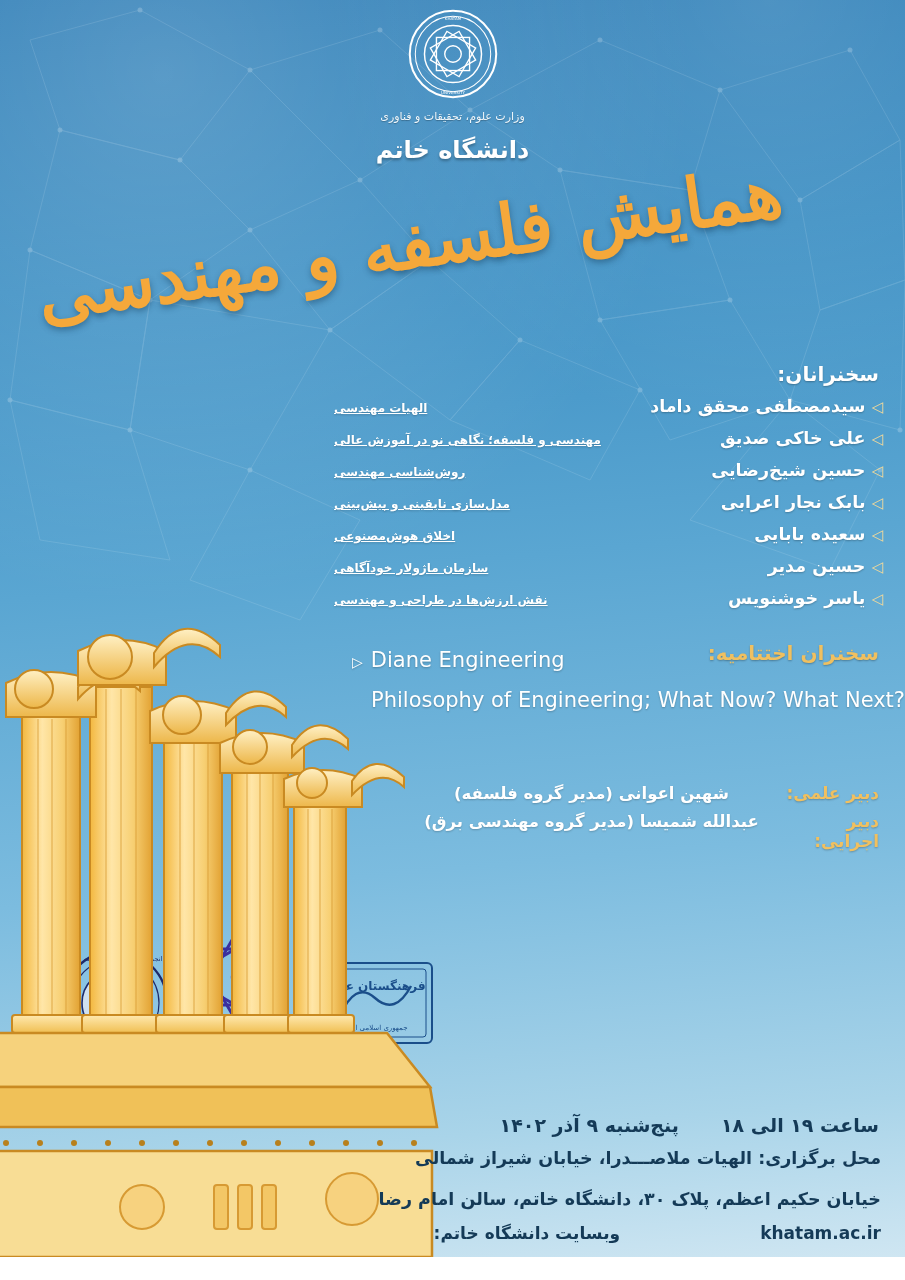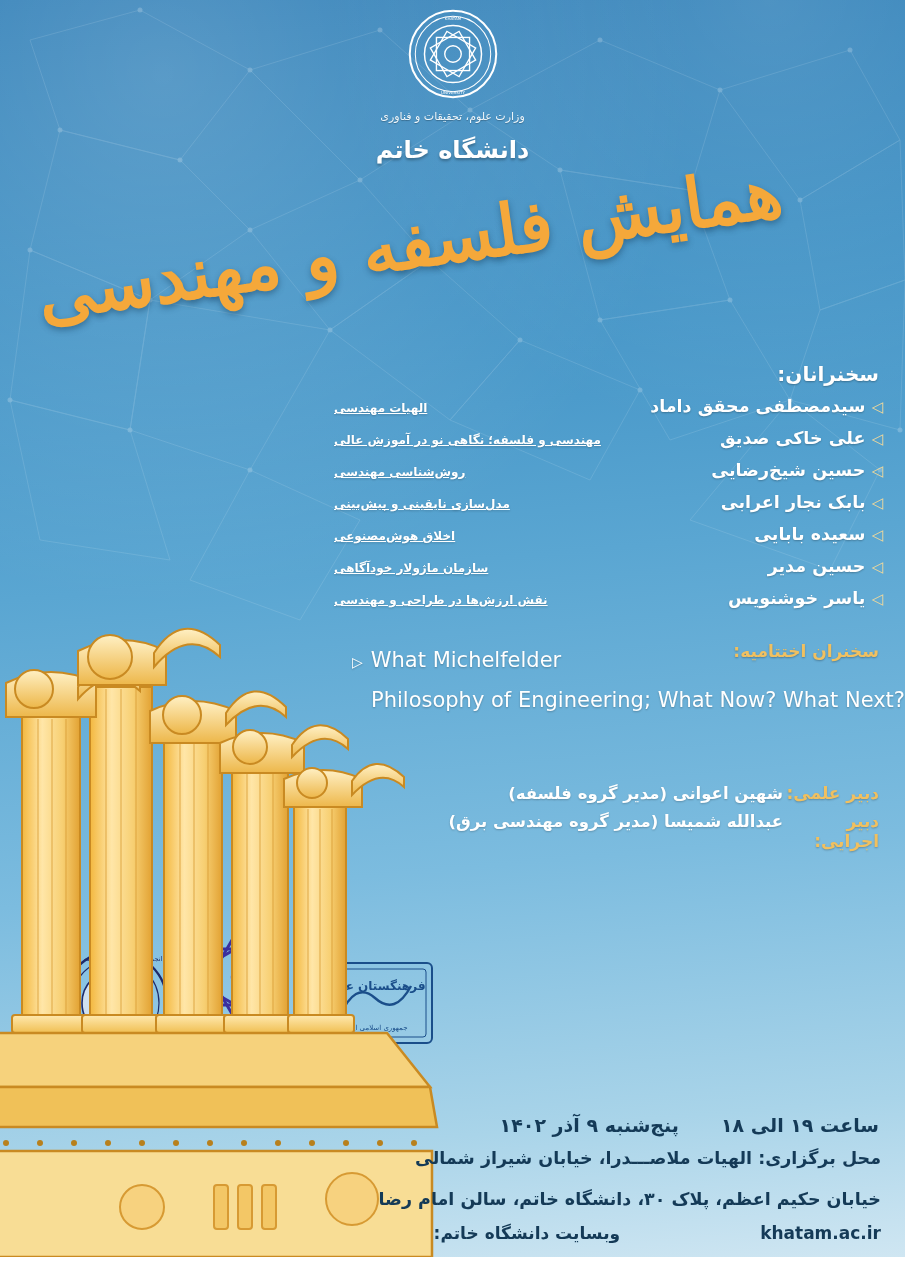--- a/index.html
+++ b/index.html
@@ -78,21 +78,21 @@
     font-size: 12px; font-weight: bold; color: #ffffff;
     text-shadow: 0 1px 2px rgba(0,0,0,0.22);
     white-space: nowrap;
     padding-left: 4px;
     text-decoration: underline;
   }
 
   
   .closing-head {
     position: absolute; top: 641px; right: 26px;
-    font-size: 17px; font-weight: bold; color: #f0c060;
+    font-size: 20px; font-weight: bold; color: #f0c060;
     text-shadow: 0 1px 2px rgba(0,0,0,0.28);
   }
   .closing-name {
     position: absolute; top: 648px; right: 0; left: 352px;
     direction: ltr; text-align: left;
     font-size: 21px; color: #ffffff;
     text-shadow: 0 1px 2px rgba(0,0,0,0.25);
   }
   .closing-name .tri { color: #ffffff; font-size: 14px; margin-right: 8px; }
   .closing-topic {
@@ -104,21 +104,21 @@
 
   
   .sec-block { position: absolute; top: 783px; right: 26px; left: 400px; }
   .sec-row { display: flex; align-items: baseline; height: 28px; }
   .sec-label {
     width: 96px; text-align: right;
     font-size: 17px; font-weight: bold; color: #f0c060;
     text-shadow: 0 1px 2px rgba(0,0,0,0.25);
   }
   .sec-value {
-    flex: 1; text-align: right;
+    flex: 1; text-align: center;
     font-size: 16.5px; font-weight: bold; color: #ffffff;
     text-shadow: 0 1px 2px rgba(0,0,0,0.22);
     white-space: nowrap;
   }
 
   
   .logos {
     position: absolute; top: 930px; right: 470px; left: 60px;
     height: 150px;
     display: flex; align-items: center; justify-content: space-between;
@@ -272,21 +272,21 @@
     <div class="sp-row">
       <span class="sp-bullet">◁</span>
       <span class="sp-name">یاسر خوشنویس</span>
       <span class="sp-topic">نقش ارزش‌ها در طراحی و مهندسی</span>
     </div>
 
   </div>
 
   <div class="closing-head">سخنران اختتامیه:</div>
   <div class="closing-name">
-    <span class="tri">▷</span><span>What Michelfelder</span>
+    <span class="tri">▷</span><span>Diane Engineering</span>
   </div>
   <div class="closing-topic">Philosophy of Engineering; What Now? What Next?</div>
 
   <div class="sec-block">
     <div class="sec-row">
       <span class="sec-label">دبیر علمی:</span>
       <span class="sec-value">شهین اعوانی (مدیر گروه فلسفه)</span>
     </div>
     <div class="sec-row">
       <span class="sec-label">دبیر اجرایی:</span>

